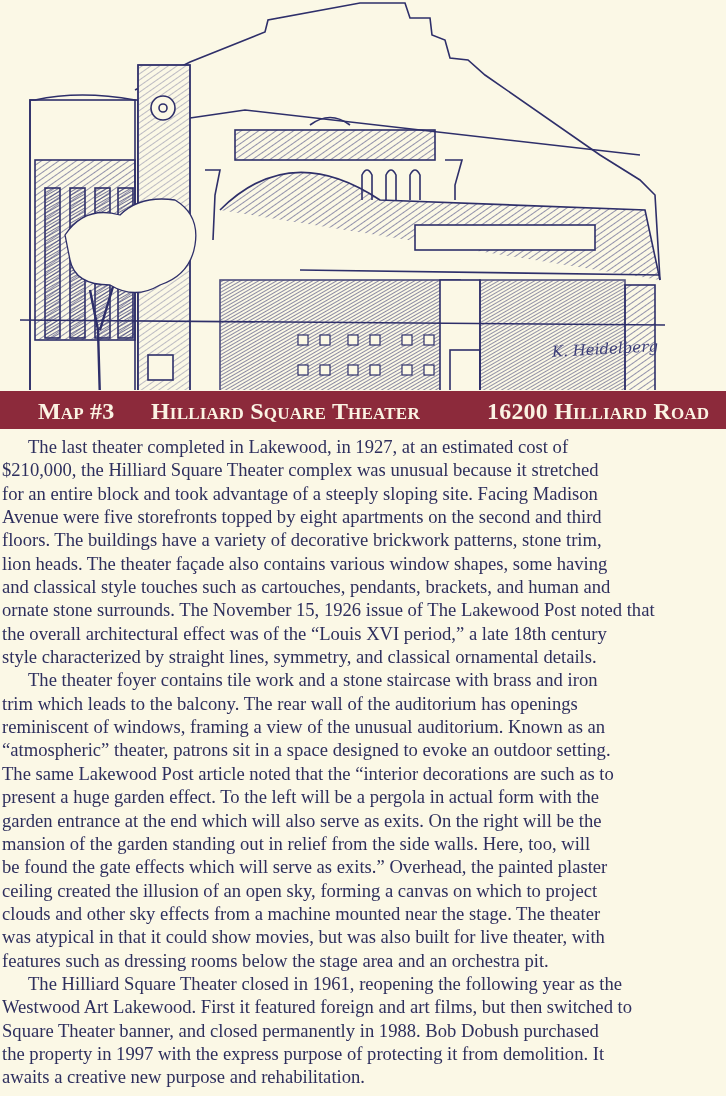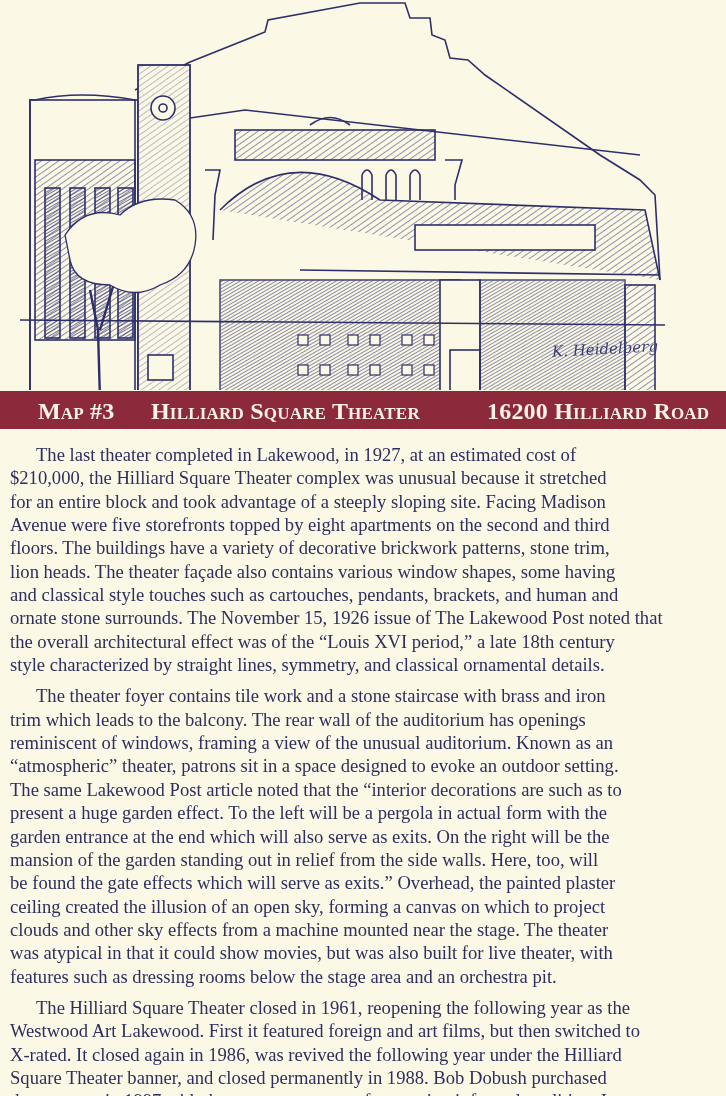--- a/index.html
+++ b/index.html
@@ -31,21 +31,21 @@
   }
   .banner span { position:absolute; top:7px; white-space:nowrap; }
   .banner .map { left:38px; }
   .banner .title { left:151px; }
   .banner .addr { left:475px;margin-left:12px; }
   .article {
     position:absolute; left:2px; top:435px; width:722px;
     font-size:18.6px; line-height:23.35px;
     color:#2e2f5e;
   }
-  .article p { margin:8px; text-indent:26px; text-align:justify; text-align-last:left; }
+  .article p { margin:0; text-indent:26px; text-align:justify; text-align-last:left; }
   .article p .ln { display:block; white-space:nowrap; }
 </style>
 </head>
 <body>
 
 <div class="illustration">
   <svg viewBox="0 0 726 390" xmlns="http://www.w3.org/2000/svg">
     <defs>
       <pattern id="hatch" width="5" height="5" patternUnits="userSpaceOnUse" patternTransform="rotate(55)">
         <line x1="0" y1="0" x2="0" y2="5" stroke="#3a3c78" stroke-width="1.1"></line>
@@ -155,21 +155,20 @@
     <span class="ln">mansion of the garden standing out in relief from the side walls.  Here, too, will</span>
     <span class="ln">be found the gate effects which will serve as exits.”  Overhead, the painted plaster</span>
     <span class="ln">ceiling created the illusion of an open sky, forming a canvas on which to project</span>
     <span class="ln">clouds and other sky effects from a machine mounted near the stage.  The theater</span>
     <span class="ln">was atypical in that it could show movies, but was also built for live theater, with</span>
     <span class="ln">features such as dressing rooms below the stage area and an orchestra pit.</span>
   </p>
   <p>
     <span class="ln">The Hilliard Square Theater closed in 1961, reopening the following year as the</span>
     <span class="ln">Westwood Art Lakewood.  First it featured foreign and art films, but then switched to</span>
-    <span class="ln">X-rated.  It closed again in 1986, was revived the following year under the Hilliard</span>
     <span class="ln">Square Theater banner, and closed permanently in 1988.  Bob Dobush purchased</span>
     <span class="ln">the property in 1997 with the express purpose of protecting it from demolition.  It</span>
     <span class="ln">awaits a creative new purpose and rehabilitation.</span>
   </p>
 </div>
 
 <style>
   
   .article p .ln:first-child { padding-left:26px; }
   .article p { text-indent:0; }

